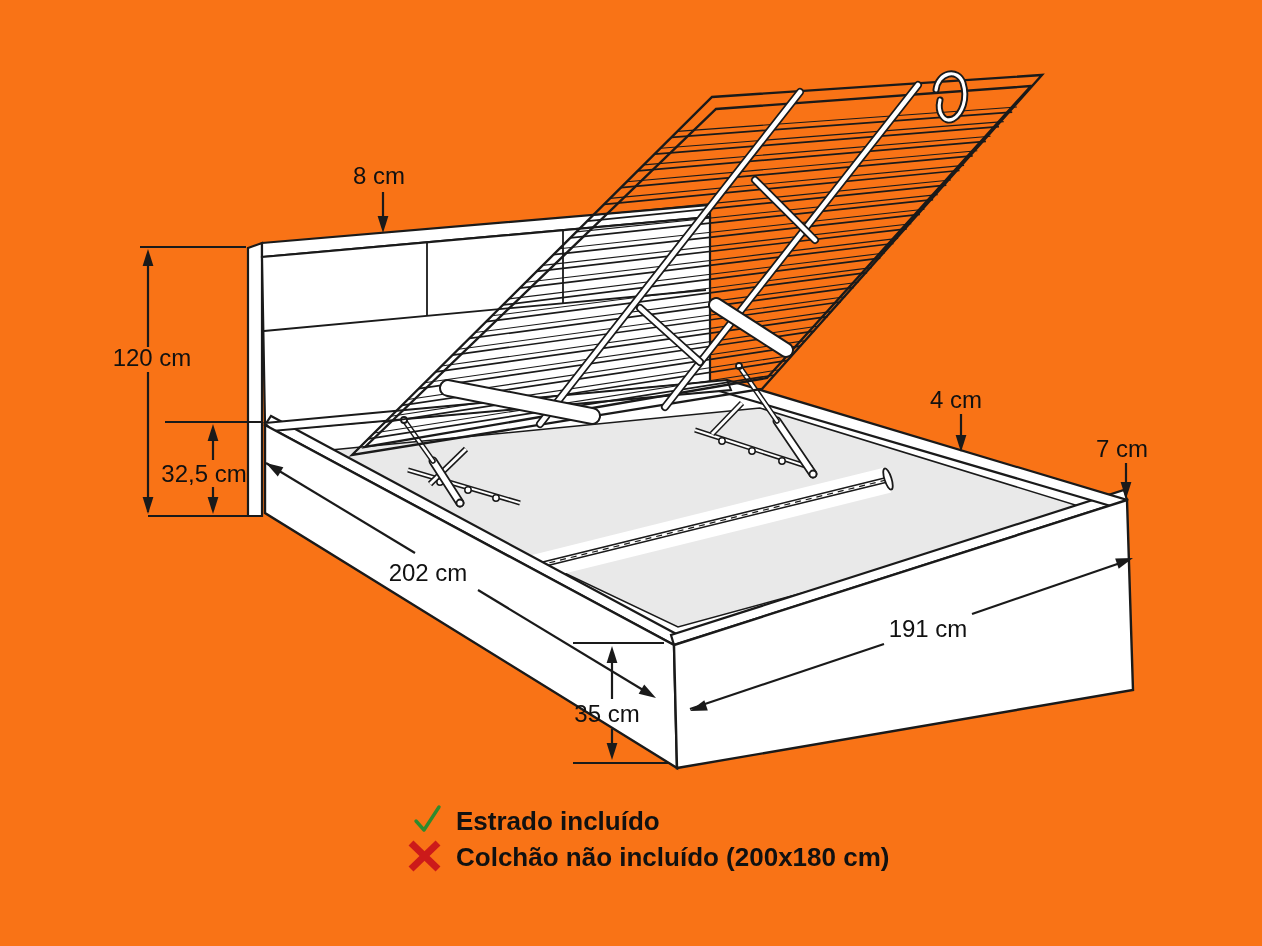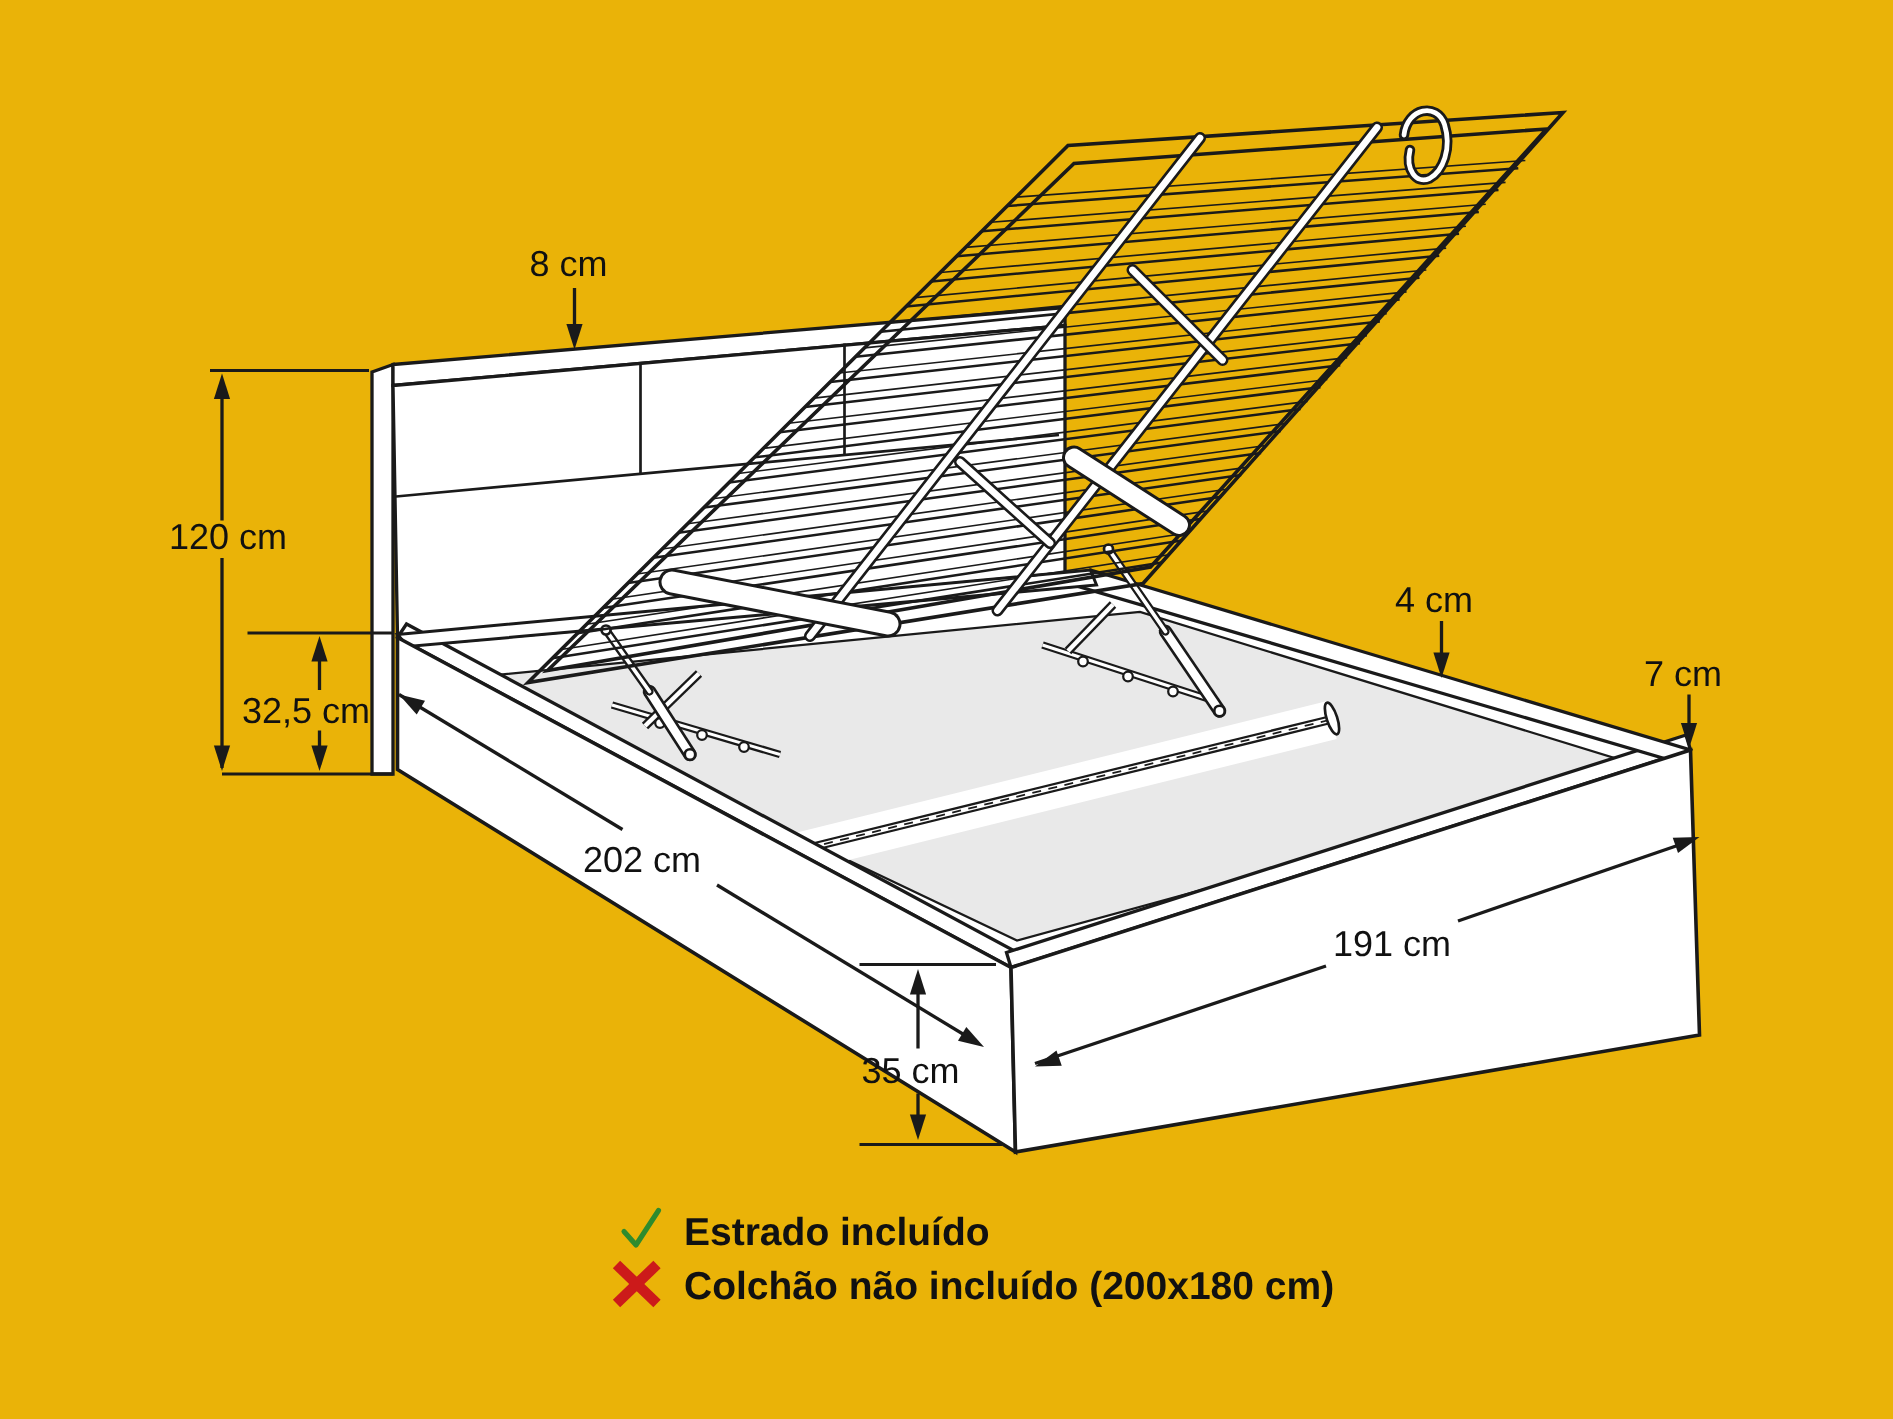--- a/index.html
+++ b/index.html
@@ -1,16 +1,16 @@
 <!DOCTYPE html>
 <html><head>
 <meta charset="utf-8">
 <style>
   html,body{margin:0;padding:0;background:#ffffff;}
-  .stage{position:relative;width:1262px;height:946px;background:#eab308;overflow:hidden;text-align:right;}
+  .stage{position:relative;width:1262px;height:946px;background:#f97316;overflow:hidden;text-align:right;}
   svg{display:block;}
   .dim-label{font-family:"Liberation Sans",sans-serif;font-size:24px;fill:#111111;}
   .legend-text{font-family:"Liberation Sans",sans-serif;font-size:26px;font-weight:bold;fill:#111111;}
   .ln{stroke:#1a1a1a;fill:none;}
   .face{fill:#ffffff;stroke:#1a1a1a;}
 </style>
 </head>
 <body>
 
 <div class="stage">

